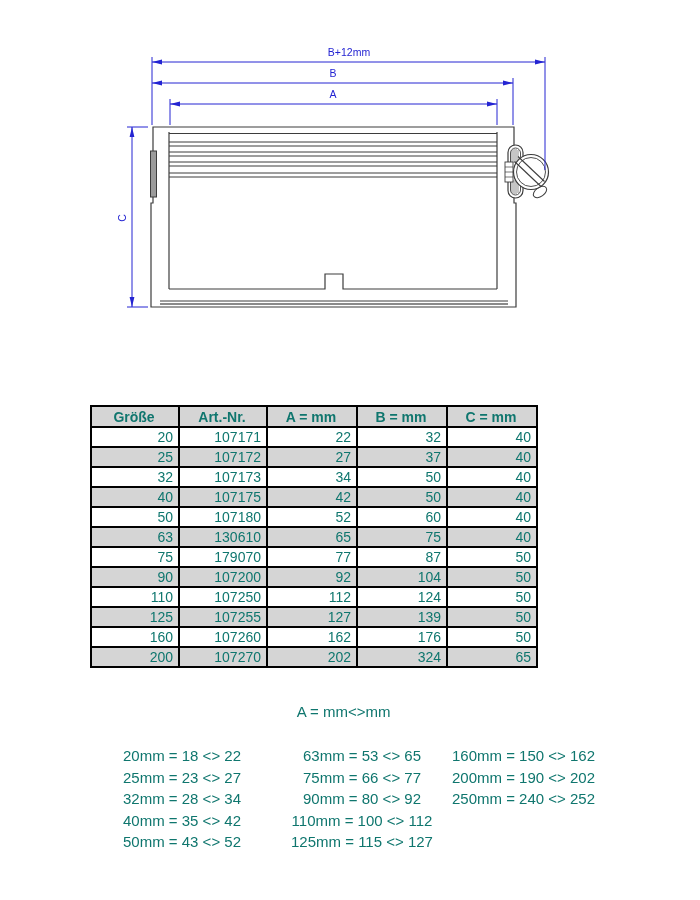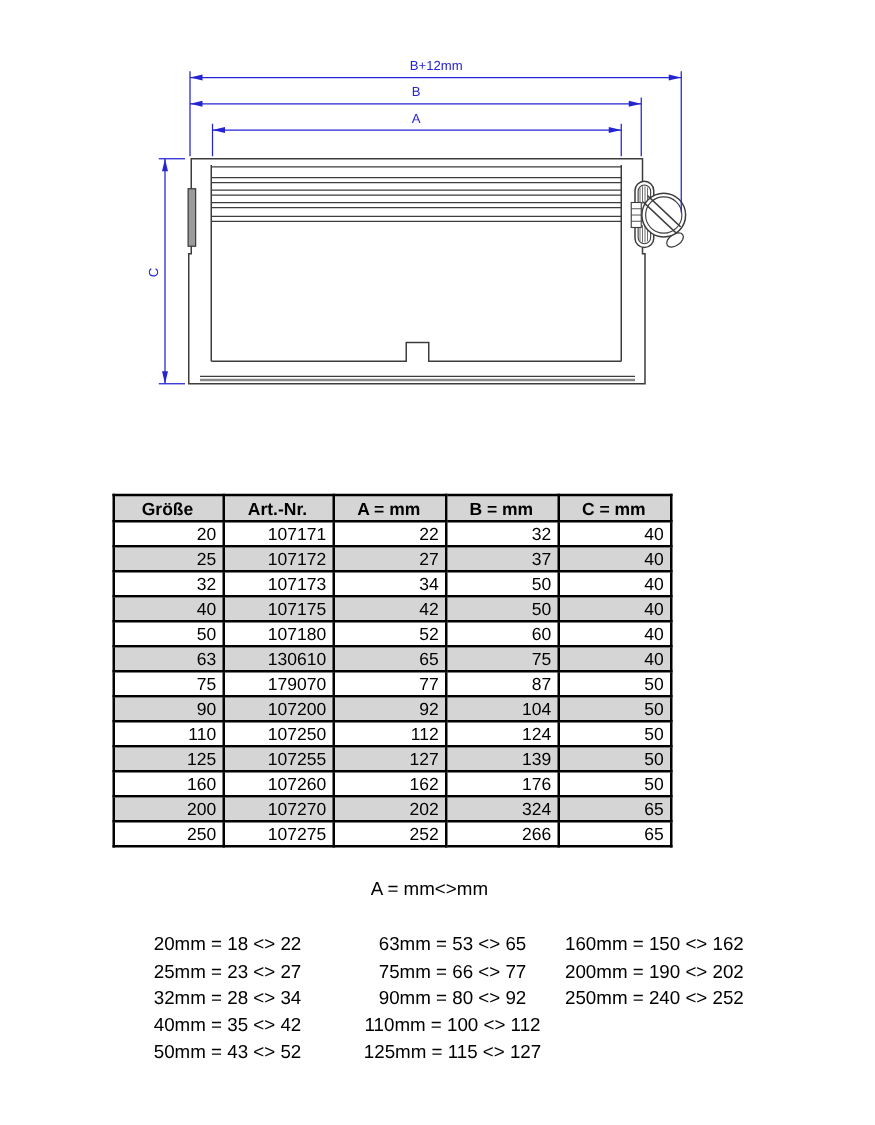--- a/index.html
+++ b/index.html
@@ -1,27 +1,27 @@
 <!DOCTYPE html>
 <html><head>
 <meta charset="utf-8">
 <style>
   html,body { margin:0; padding:0; background:#ffffff; }
   .page {
     position:relative; width:687px; height:900px; background:#ffffff;
-    font-family:"Liberation Sans", sans-serif; color:#000000; overflow:hidden;
+    font-family:"Liberation Sans", sans-serif; color:#0f766e; overflow:hidden;
   }
   svg.drawing { position:absolute; left:0; top:0; }
   svg.drawing text {
     font-family:"Liberation Sans", sans-serif;
     font-size:10.5px;
   }
 
   table.size-table {
-    position:absolute; left:90px; top:395px;
+    position:absolute; left:90px; top:405px;
     border-collapse:collapse; table-layout:fixed;
     font-size:14px; line-height:16px;
     border:2px solid #000;
   }
   table.size-table th, table.size-table td {
     border:2px solid #000;
     padding:1px 5px 1px 3px;
     height:16px;
     overflow:hidden; white-space:nowrap;
   }
@@ -224,27 +224,20 @@
           <td>107260</td>
           <td>162</td>
           <td>176</td>
           <td>50</td>
         </tr>
         <tr class="alt">
           <td>200</td>
           <td>107270</td>
           <td>202</td>
           <td>324</td>
-          <td>65</td>
-        </tr>
-        <tr>
-          <td>250</td>
-          <td>107275</td>
-          <td>252</td>
-          <td>266</td>
           <td>65</td>
         </tr>
       </tbody>
   </table>
 
   <div class="legend">
     <div class="legend-title">A = mm&lt;&gt;mm</div>
     <div class="legend-cols" id="legend-cols">
         <div class="legend-col">
           <div>20mm = 18 &lt;&gt; 22</div>

